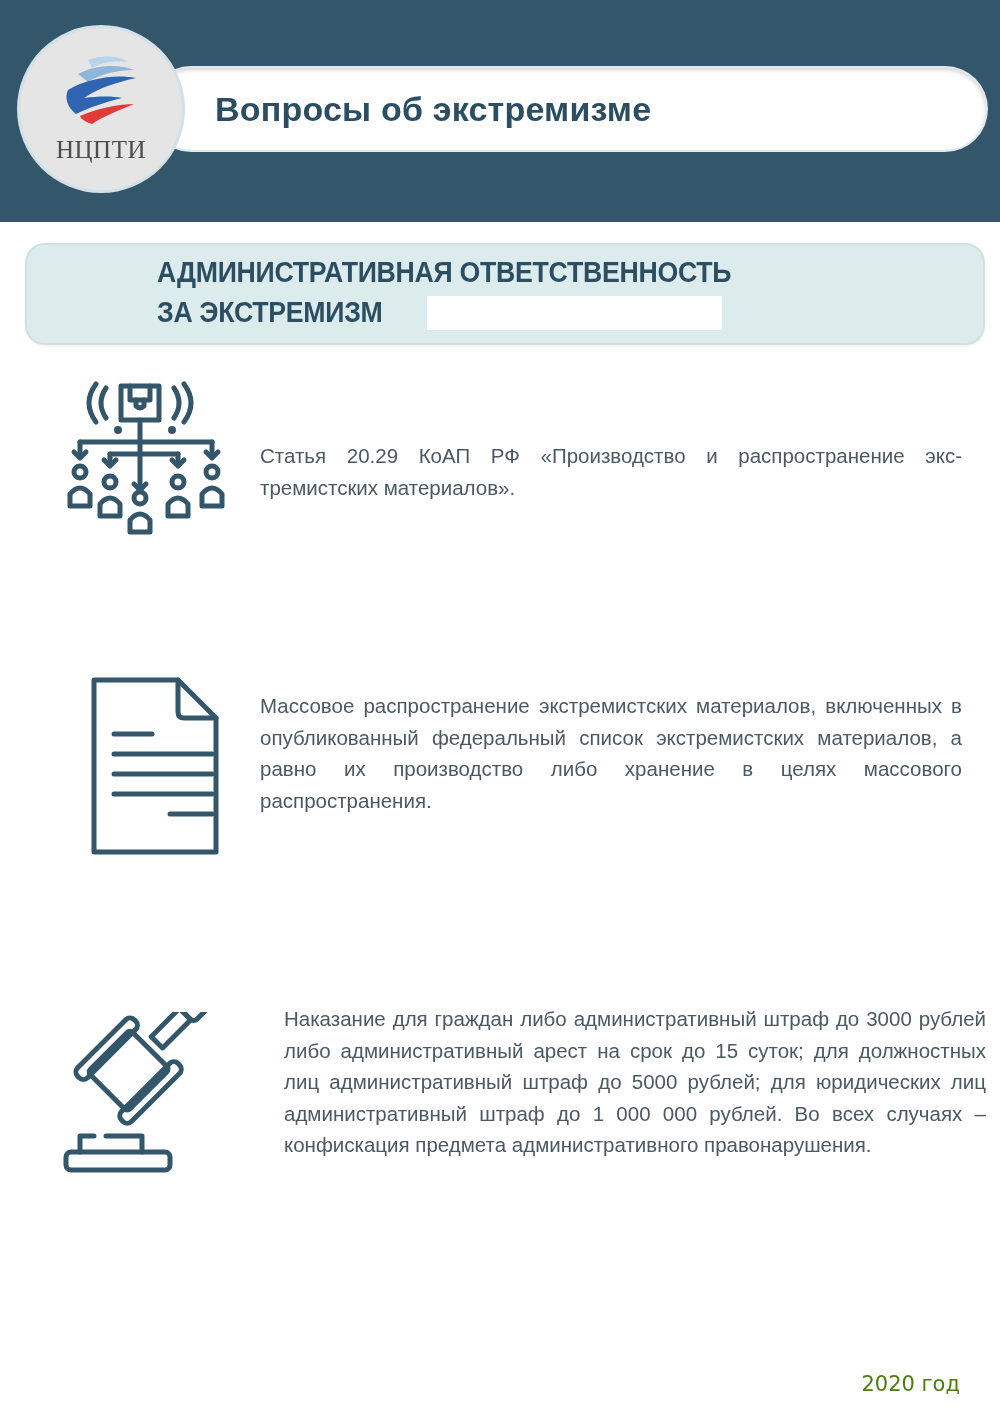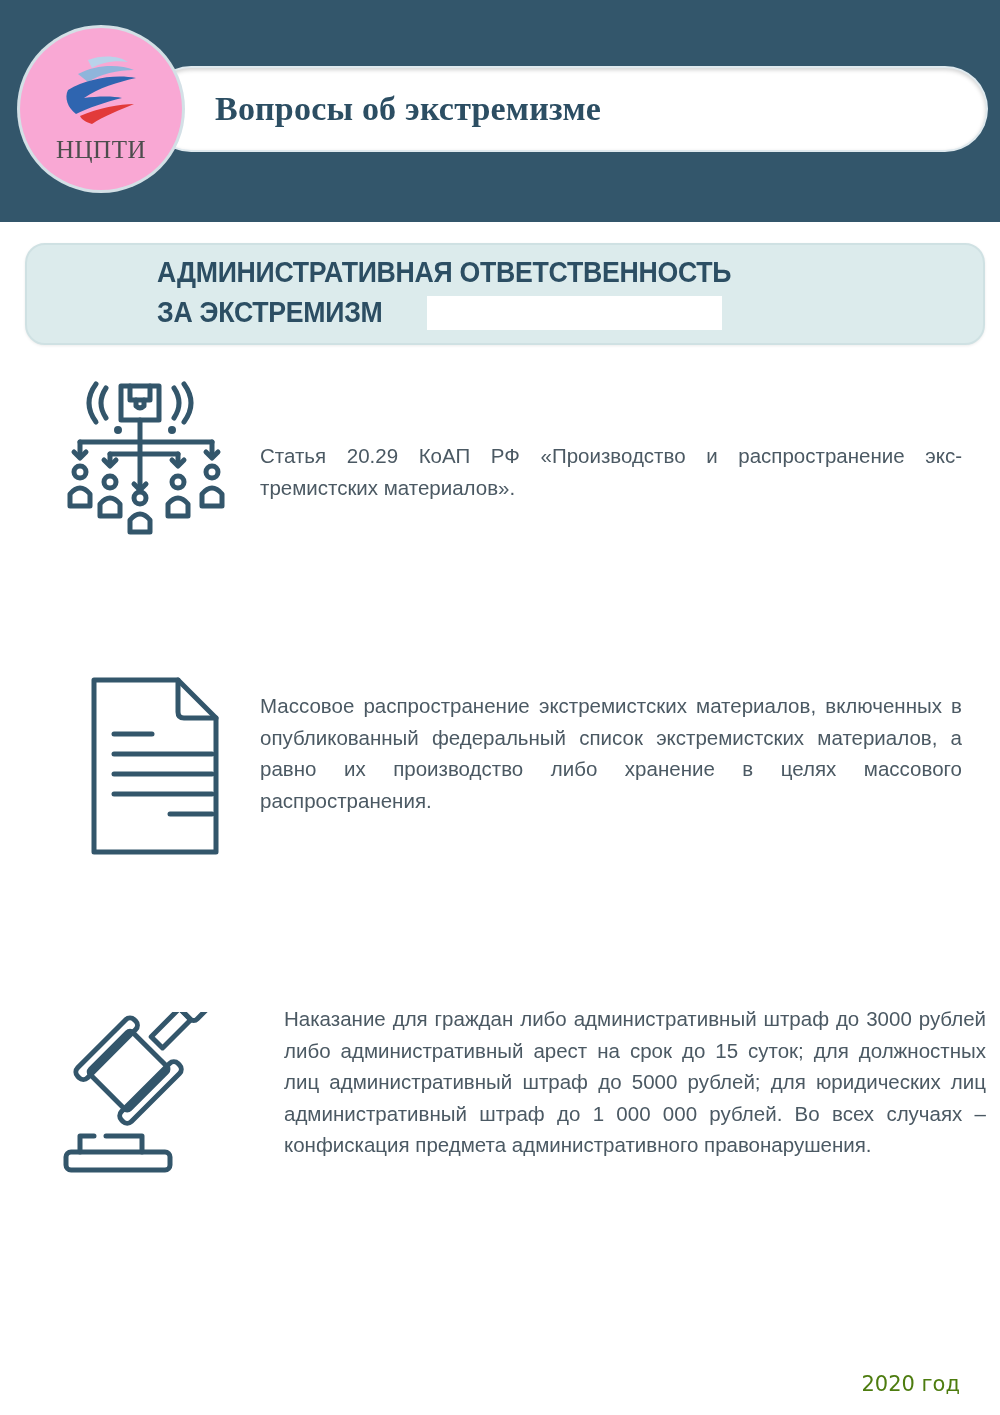--- a/index.html
+++ b/index.html
@@ -11,25 +11,25 @@
     background: #33566b;
   }
   .title-pill {
     position: absolute; left: 150px; top: 68px; width: 836px; height: 82px;
     background: #ffffff; border-radius: 41px;
     box-shadow: 0 2px 4px rgba(0,0,0,0.18) inset, 0 0 0 2px #dfe9ee;
   }
   .title-text {
     position: absolute; left: 215px; top: 84px; height: 50px; line-height: 50px;
     font-size: 34px; font-weight: bold; color: #2c4e63; letter-spacing: 0.2px;
-    font-family: Liberation Serif, serif;
+    font-family: Liberation Sans, sans-serif;
   }
   .logo-circle {
     position: absolute; left: 20px; top: 28px; width: 162px; height: 162px;
-    border-radius: 50%; background: #f9a8d4;
+    border-radius: 50%; background: #e5e5e5;
     box-shadow: 0 0 0 3px #d3e0e6;
   }
   .logo-circle svg { position: absolute; left: 38px; top: 24px; }
   .logo-text {
     position: absolute; left: 0; width: 162px; top: 108px; text-align: center;
     font-family: "Liberation Serif", "DejaVu Serif", serif; font-size: 25px; color: #4d4d4d;
     letter-spacing: 0.5px;
   }
 
   .subtitle-box {

